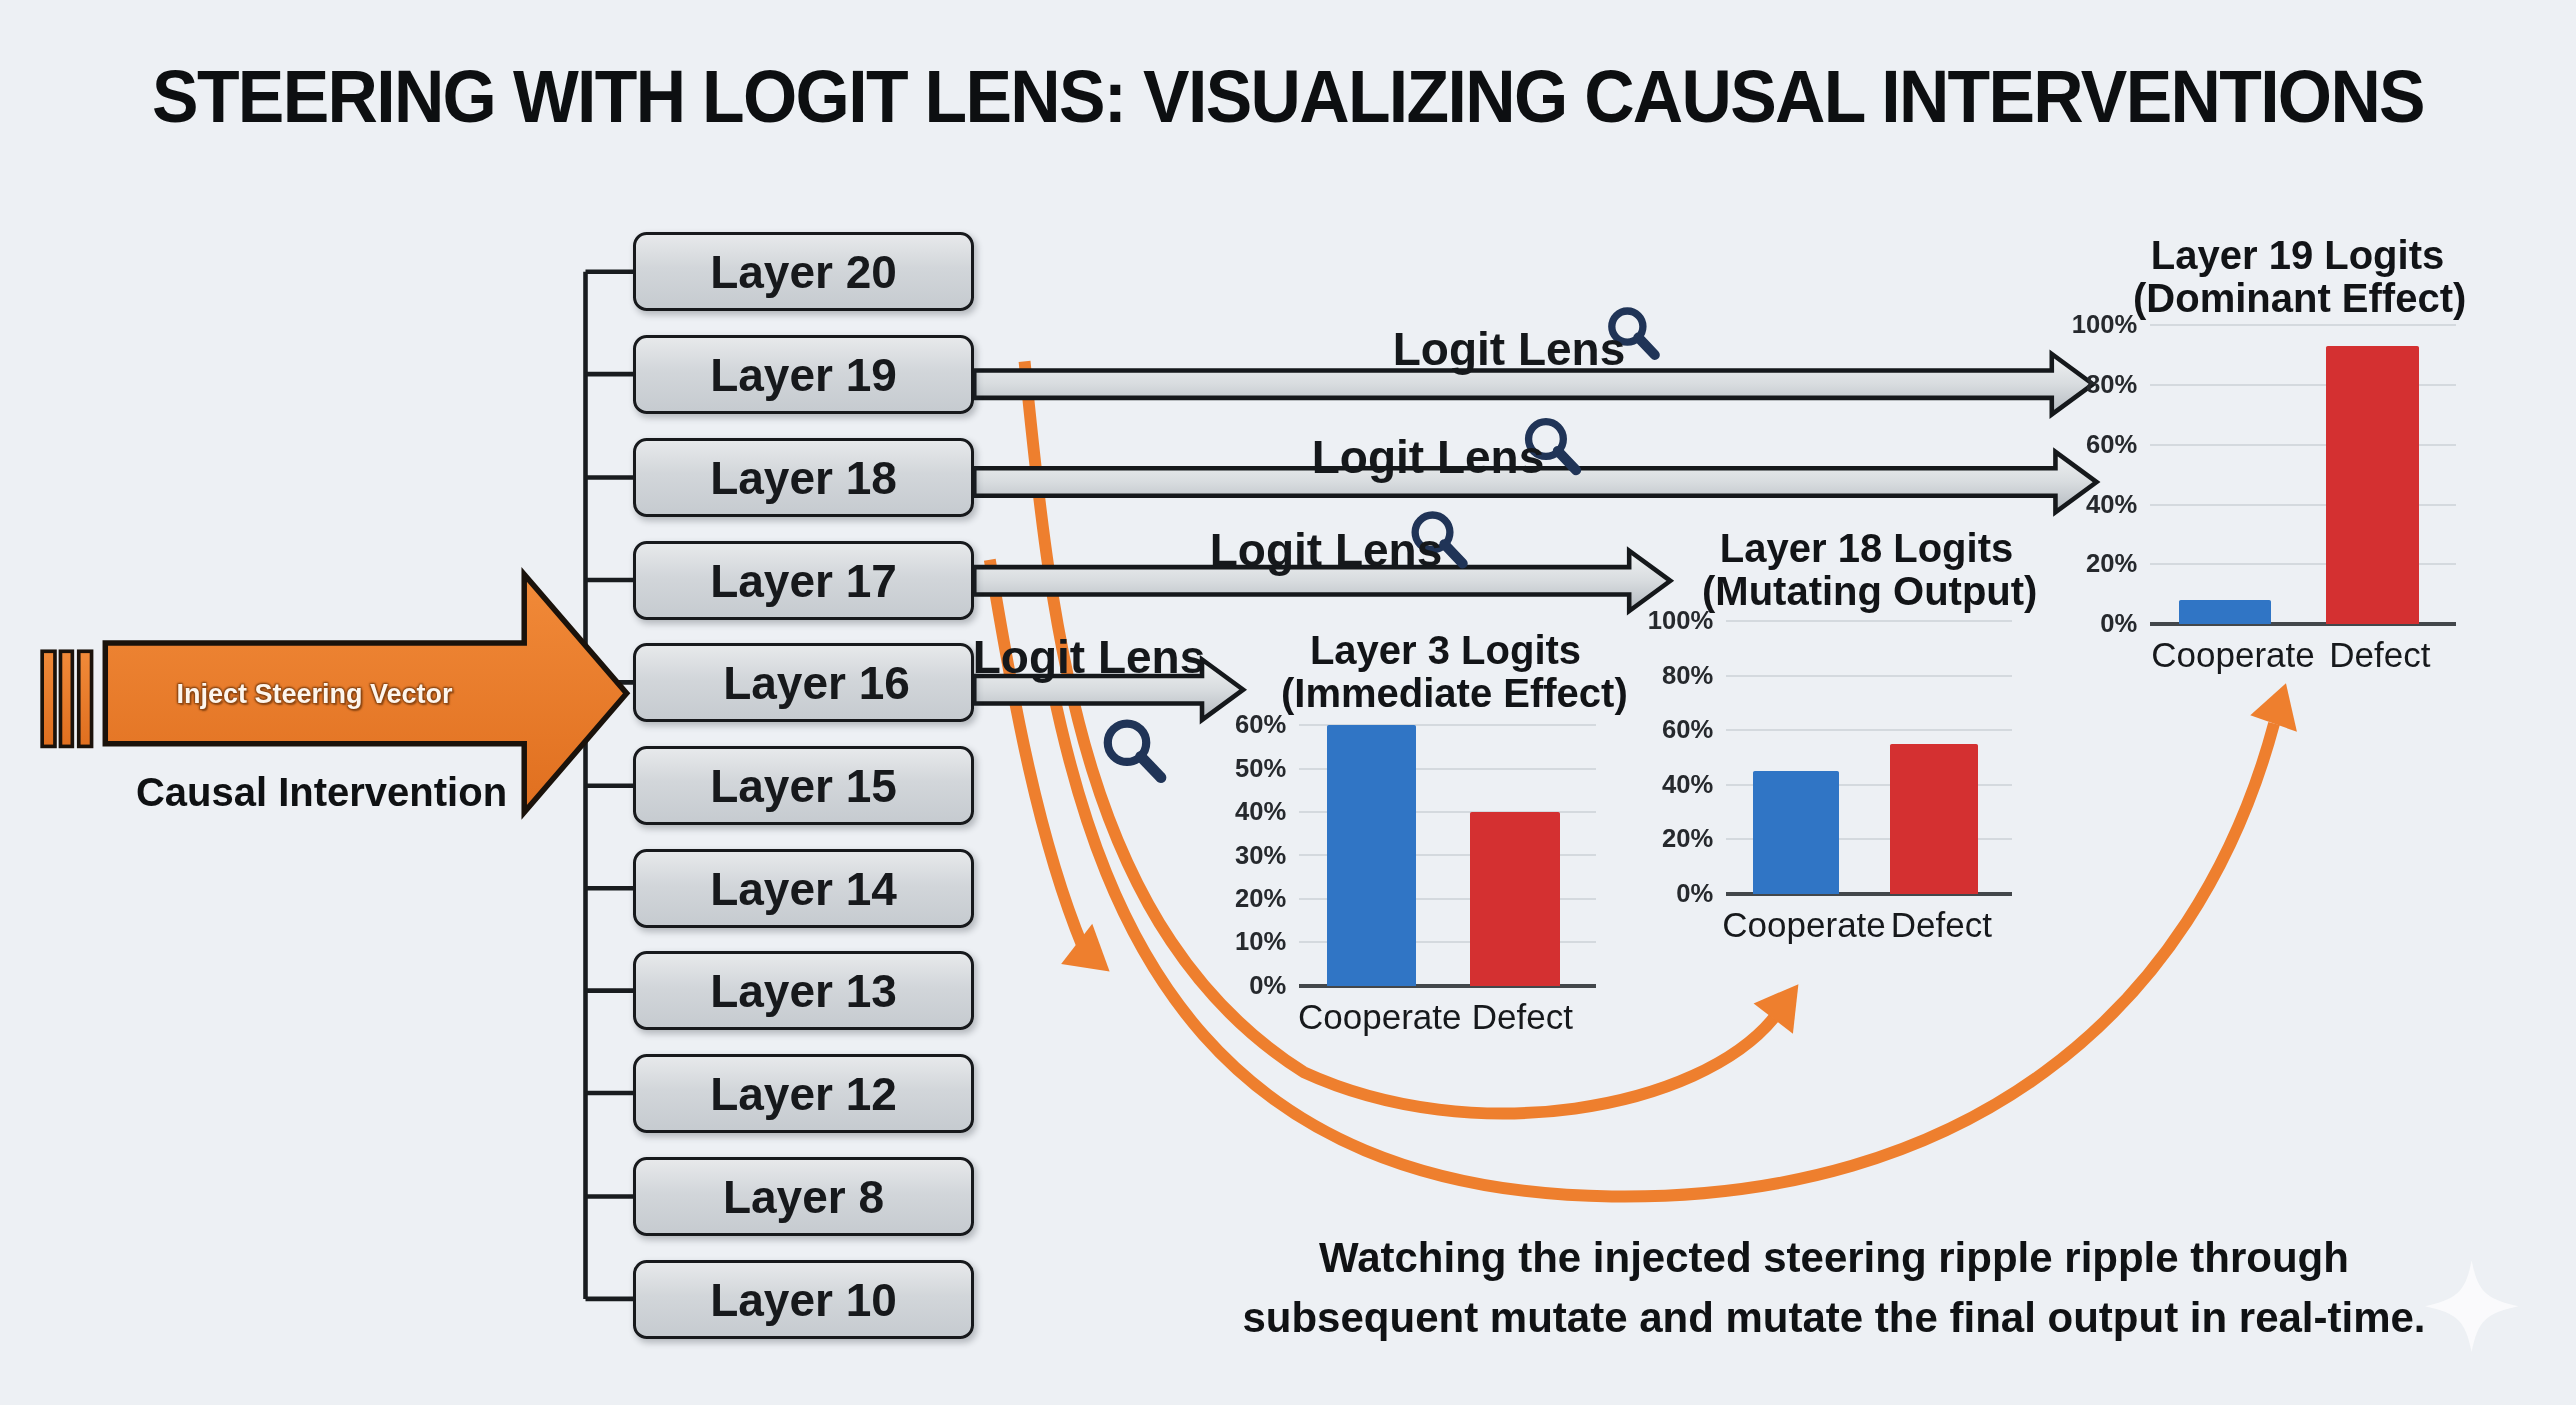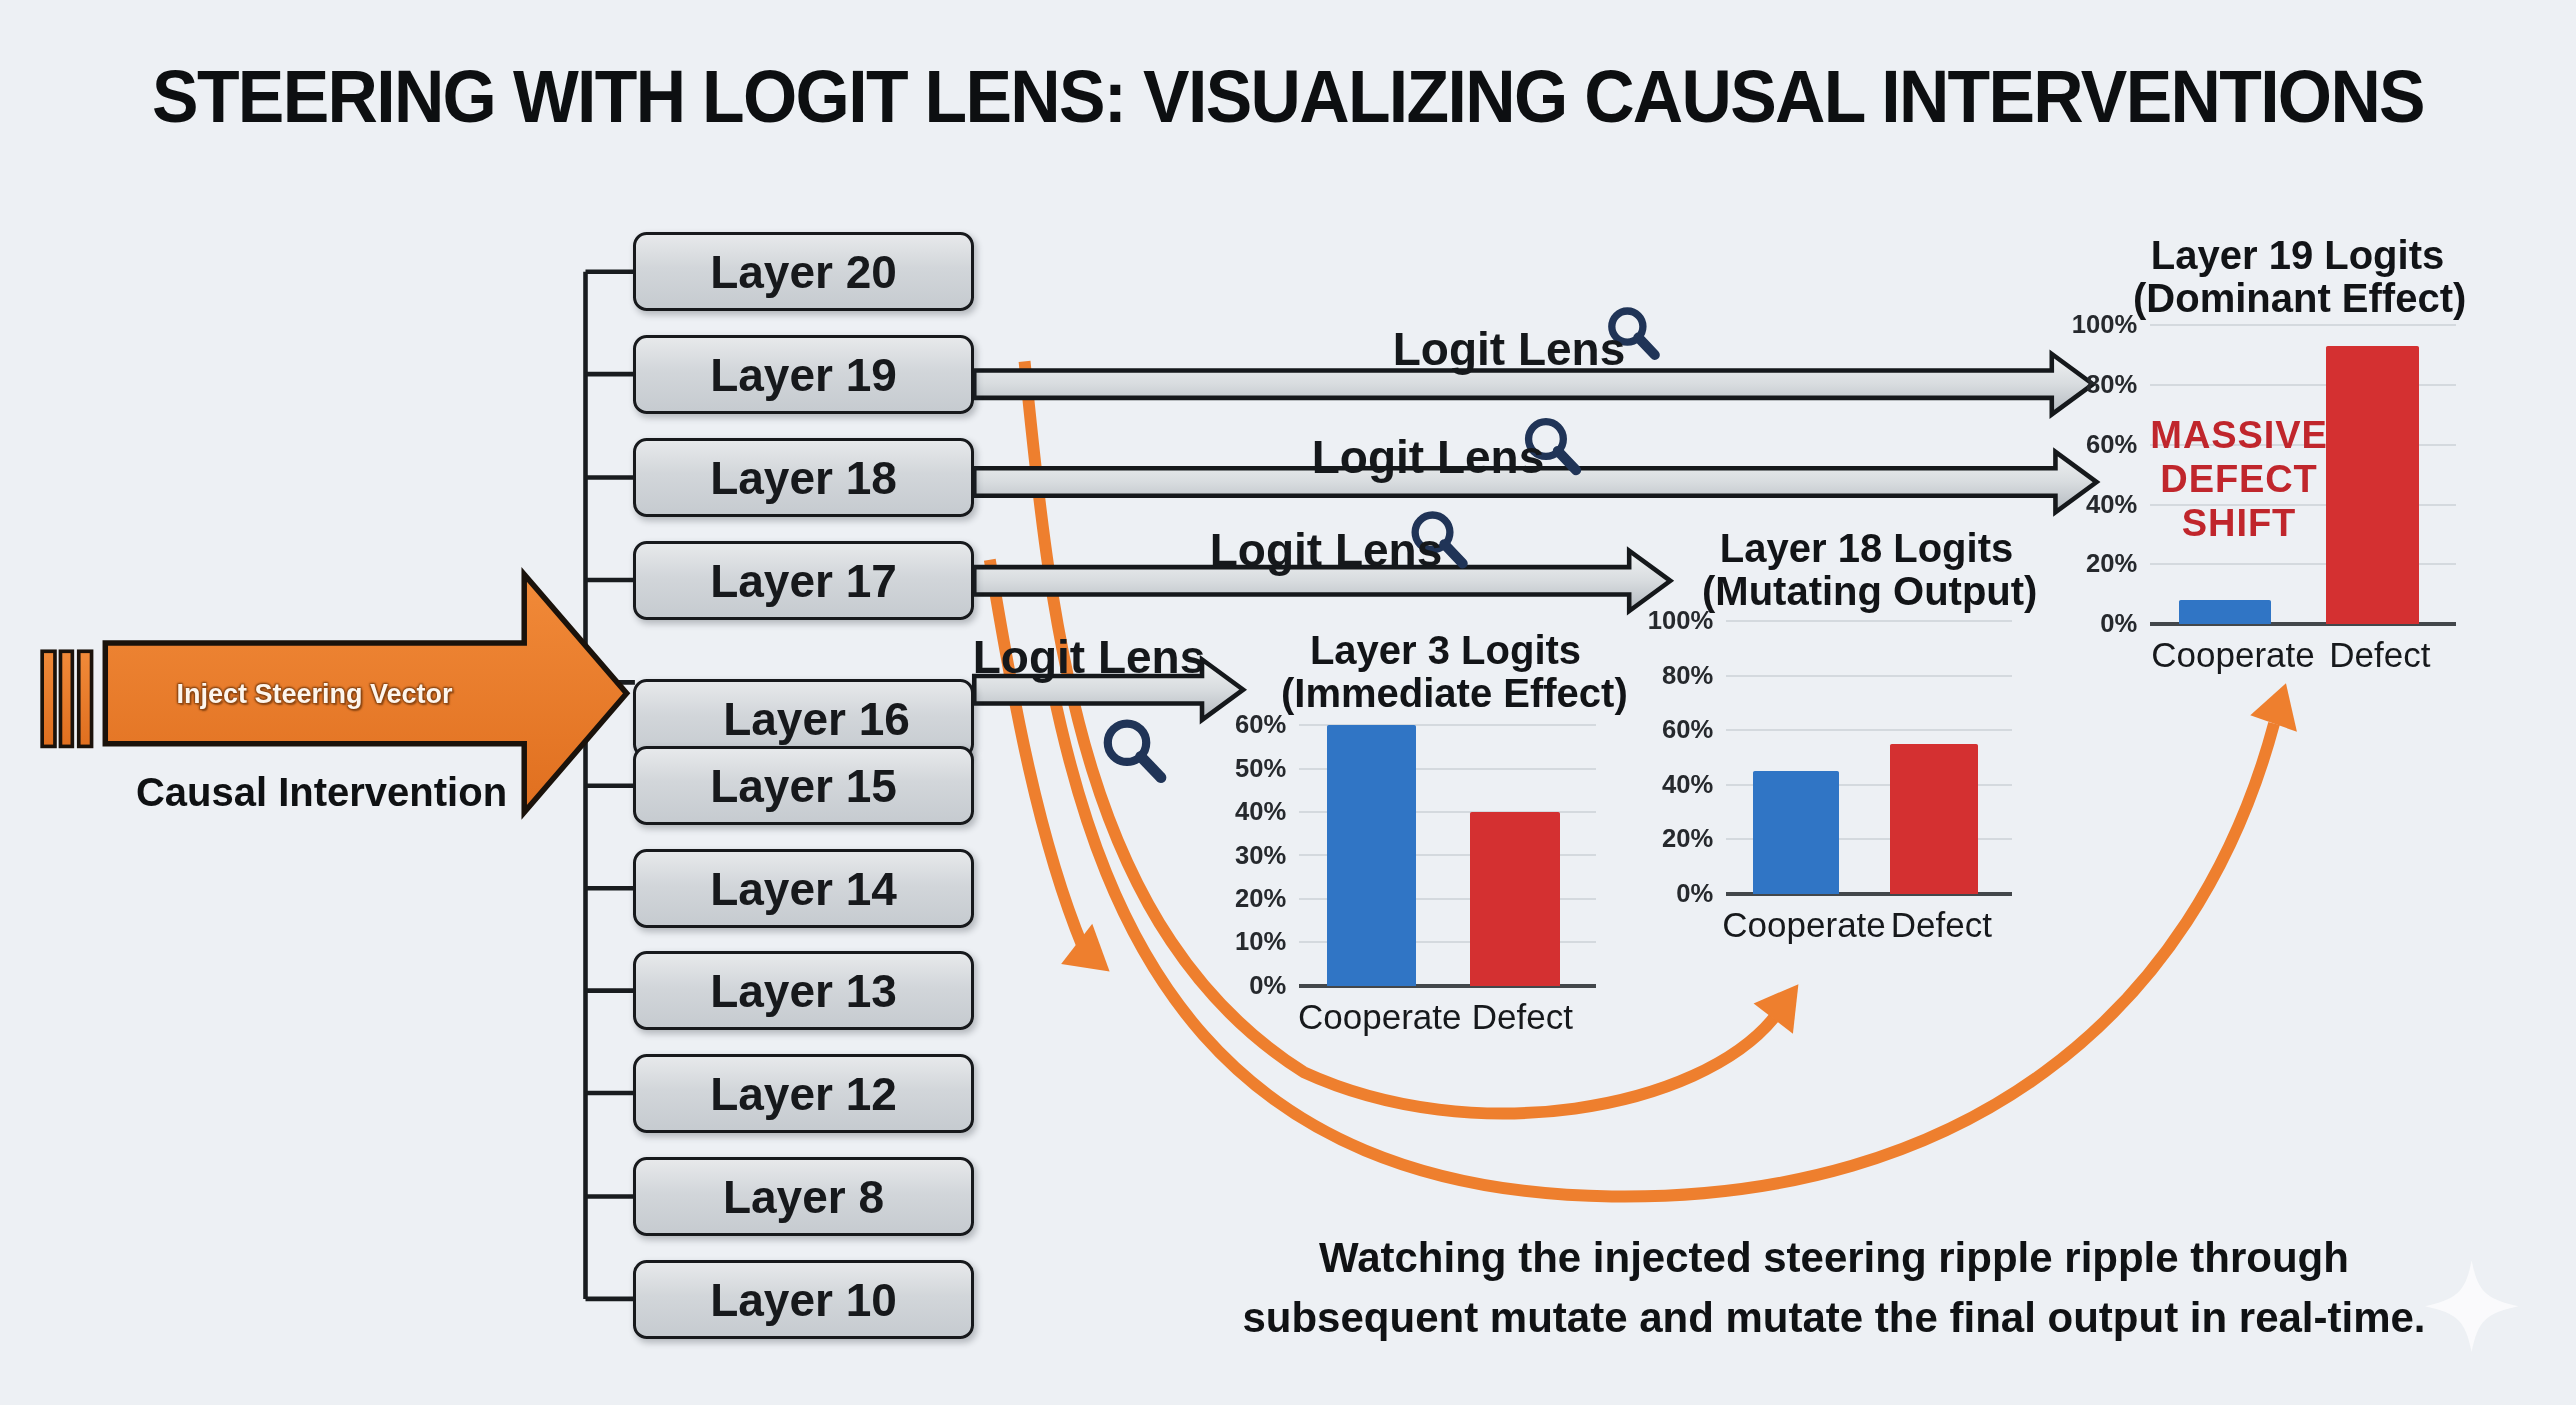--- a/index.html
+++ b/index.html
@@ -148,21 +148,21 @@
     <path d="M 2702,1378 C 2709,1412 2717,1420 2753,1428 C 2717,1436 2709,1444 2702,1478 C 2695,1444 2687,1436 2651,1428 C 2687,1420 2695,1412 2702,1378 Z" fill="#fbfcfd" opacity="0.85"></path>
   </svg>
 
   <div class="abs page-title">STEERING WITH LOGIT LENS: VISUALIZING CAUSAL INTERVENTIONS</div>
 
   <div>
       <div class="layer-box" style="top: 232px;">Layer 20</div>
       <div class="layer-box" style="top: 335px;">Layer 19</div>
       <div class="layer-box" style="top: 438px;">Layer 18</div>
       <div class="layer-box" style="top: 541px;">Layer 17</div>
-      <div class="layer-box" style="top: 679px; padding-left: 26px;">Layer 16</div>
+      <div class="layer-box" style="top: 643px; padding-left: 26px;">Layer 16</div>
       <div class="layer-box" style="top: 746px;">Layer 15</div>
       <div class="layer-box" style="top: 849px;">Layer 14</div>
       <div class="layer-box" style="top: 951px;">Layer 13</div>
       <div class="layer-box" style="top: 1054px;">Layer 12</div>
       <div class="layer-box" style="top: 1157px;">Layer 8</div>
       <div class="layer-box" style="top: 1260px;">Layer 10</div>
     </div>
 
   <div class="abs inject-label" style="left:113px;top:671px;">Inject Steering Vector</div>
   <div class="abs causal-label" style="left:93px;top:770px;">Causal Intervention</div>
@@ -236,25 +236,20 @@
       <div class="gridline" style="top: 238px;"></div>
       <div class="tick" style="top: 226px;">20%</div>
       <div class="gridline baseline" style="top: 297px;"></div>
       <div class="tick" style="top: 286px;">0%</div>
       <div class="bar b0" style="height: 24px; background: rgb(48, 117, 197);"></div>
       <div class="bar b1" style="height: 278px; background: rgb(212, 48, 49);"></div>
       <div class="xlab s0">Cooperate</div>
       <div class="xlab s1">Defect</div>
     </div>
 
-  <div class="abs massive" style="left:2120px;top:413px;">
-    <div>MASSIVE</div>
-    <div>DEFECT</div>
-    <div>SHIFT</div>
-  </div>
 
   <div class="abs caption" style="left:1189px;top:1228px;">
     <div>Watching the injected steering ripple ripple through</div>
     <div>subsequent mutate and mutate the final output in real-time.</div>
   </div>
 
 </div>
 
 
 </body></html>

